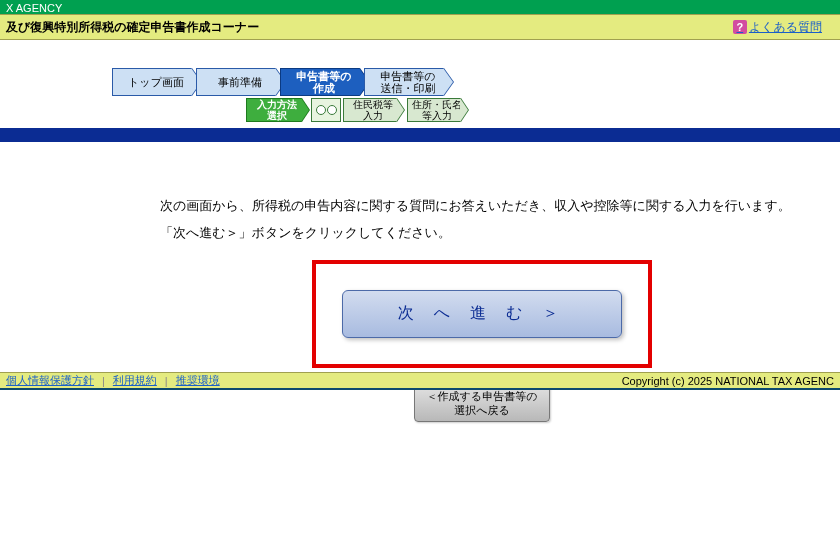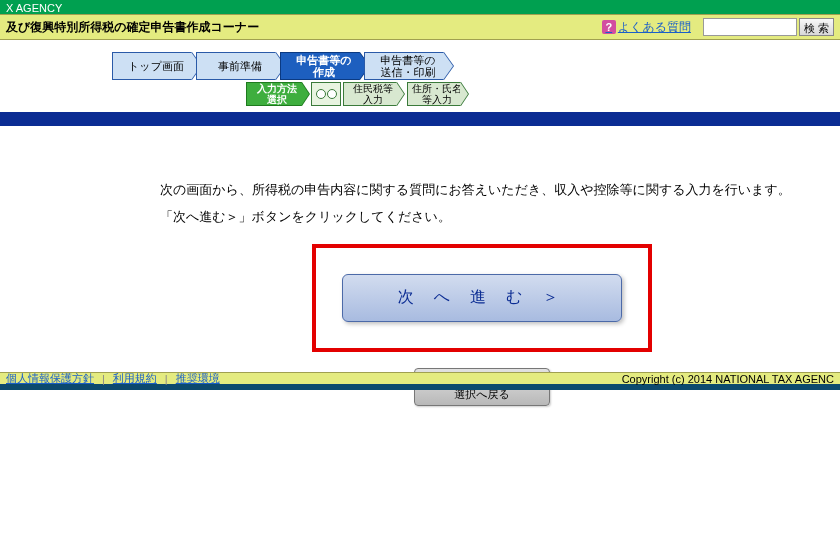--- a/index.html
+++ b/index.html
@@ -6,21 +6,21 @@
   body { font-family: "MS PGothic", sans-serif; font-size: 12px; background: #fff; width: 840px; height: 560px; overflow: hidden; }
   .agency-bar { background: #00a050; color: #fff; padding: 2px 6px; font-size: 11px; height: 14px; }
   .header-bar { background: #e4eb80; border-top: 1px solid #a0a050; border-bottom: 1px solid #a0a050; padding: 4px 6px; display: flex; align-items: center; height: 26px; }
   .header-title { font-weight: bold; font-size: 12px; color: #000; flex: 1; }
   .faq-link { color: #1a5fc9; text-decoration: underline; font-size: 12px; margin-right: 12px; display: flex; align-items: center; gap: 2px; }
   .faq-icon { width: 14px; height: 14px; background: #d24da0; color: #fff; display: inline-flex; align-items: center; justify-content: center; font-weight: bold; font-size: 11px; border-radius: 2px; }
   .search-box { display: flex; align-items: center; gap: 2px; }
   .search-input { width: 94px; height: 18px; border: 1px solid #999; font-size: 11px; padding: 0 2px; }
   .search-btn { background: linear-gradient(#f8f8f8,#d8d8d8); border: 1px solid #888; padding: 2px 4px; font-size: 11px; cursor: pointer; height: 18px; }
 
-  .nav-area { padding: 12px 0 4px 112px; }
+  .nav-area { padding: 12px 0 4px 112px; margin-top: 16px; }
   .nav-row { display: flex; gap: 4px; margin-bottom: 2px; }
   .chevron { position: relative; height: 28px; display: flex; align-items: center; justify-content: center; font-size: 11px; text-align: center; line-height: 1.1; padding: 0 4px 0 12px; }
   .chev-blue { background: #cde0f4; border: 1px solid #2a5aa8; color: #000; }
   .chev-blue::after { content:""; position:absolute; right:-10px; top:-1px; width:0; height:0; border-left:10px solid #cde0f4; border-top:14px solid transparent; border-bottom:14px solid transparent; filter: drop-shadow(1px 0 0 #2a5aa8); }
   .chev-active { background: #1d5fbf; border: 1px solid #0b3a82; color: #fff; font-weight: bold; }
   .chev-active::after { content:""; position:absolute; right:-10px; top:-1px; width:0; height:0; border-left:10px solid #1d5fbf; border-top:14px solid transparent; border-bottom:14px solid transparent; filter: drop-shadow(1px 0 0 #0b3a82); }
   .chev-w1 { width: 80px; }
 
   .sub-row { display: flex; align-items: center; gap: 1px; margin-left: 134px; }
   .sub-chevron { position: relative; height: 24px; display:flex; align-items:center; justify-content:center; font-size:10px; line-height:1.1; text-align:center; padding:0 2px 0 8px; }
@@ -35,40 +35,36 @@
 
   .content { padding: 40px 36px 0 160px; margin-top: 14px; }
   .instr { font-size: 13px; color:#000; line-height: 1.6; margin-bottom: 6px; }
 
   .red-box { border: 4px solid #e30000; width: 340px; height: 108px; margin: 16px auto 0; display:flex; align-items:center; justify-content:center; }
   .next-btn { width: 280px; height: 48px; background: linear-gradient(#d2dcef,#a8bbe0); border: 1px solid #4c6aa8; border-radius: 6px; box-shadow: 2px 2px 4px rgba(0,0,0,0.25); display:flex; align-items:center; justify-content:center; cursor:pointer; color:#0b2c93; font-size: 16px; letter-spacing: 8px; font-family: "Yu Mincho","MS Mincho",serif; }
 
   .back-btn-wrap { text-align:center; margin-top: 16px; }
   .back-btn { display:inline-block; padding: 4px 12px; background: linear-gradient(#e2e2e2,#b8b8b8); border:1px solid #777; border-radius:4px; box-shadow: 1px 1px 2px rgba(0,0,0,0.2); cursor:pointer; font-size:11px; line-height:1.3; color:#000; text-align:center; }
 
-  .footer { position:absolute; top: 372px; left:0; right:0; background:#e4eb80; border-top:1px solid #a0a050; border-bottom:6px solid #0c4a6e; padding:2px 6px; display:flex; align-items:center; height:18px; font-size:11px; }
+  .footer { position:absolute; top: 372px; left:0; right:0; background:#e4eb80; border-top:1px solid #a0a050; border-bottom:2px solid #0c4a6e; padding:2px 6px; display:flex; align-items:center; height:18px; font-size:11px; }
   .footer a { color:#1a5fc9; text-decoration:underline; }
   .footer .sep { color:#888; margin:0 8px; }
   .copyright { margin-left:auto; color:#000; }
 </style>
 </head>
 <body>
 
 <div class="agency-bar">X AGENCY</div>
 
 <div class="header-bar">
   <div class="header-title">及び復興特別所得税の確定申告書作成コーナー</div>
   <a class="faq-link">
     <span class="faq-icon">?</span>
     <span>よくある質問</span>
   </a>
-  <div class="search-box">
-    <input class="search-input" style="">
-    <button class="search-btn">検 索</button>
-  </div>
 </div>
 
 <div class="nav-area">
   <div class="nav-row">
     <div class="chevron chev-blue chev-w1">トップ画面</div>
     <div class="chevron chev-blue chev-w1">事前準備</div>
     <div class="chevron chev-active chev-w1" style="white-space:pre">申告書等の
 作成</div>
     <div class="chevron chev-blue chev-w1" style="white-space:pre">申告書等の
 送信・印刷</div>
@@ -102,14 +98,14 @@
 選択へ戻る</div>
   </div>
 </div>
 
 <div class="footer">
   <a>個人情報保護方針</a>
   <span class="sep">|</span>
   <a>利用規約</a>
   <span class="sep">|</span>
   <a>推奨環境</a>
-  <span class="copyright">Copyright (c) 2014 NATIONAL TAX AGENC</span>
+  <span class="copyright">Copyright (c) 2025 NATIONAL TAX AGENC</span>
 </div>
 
 </body></html>

